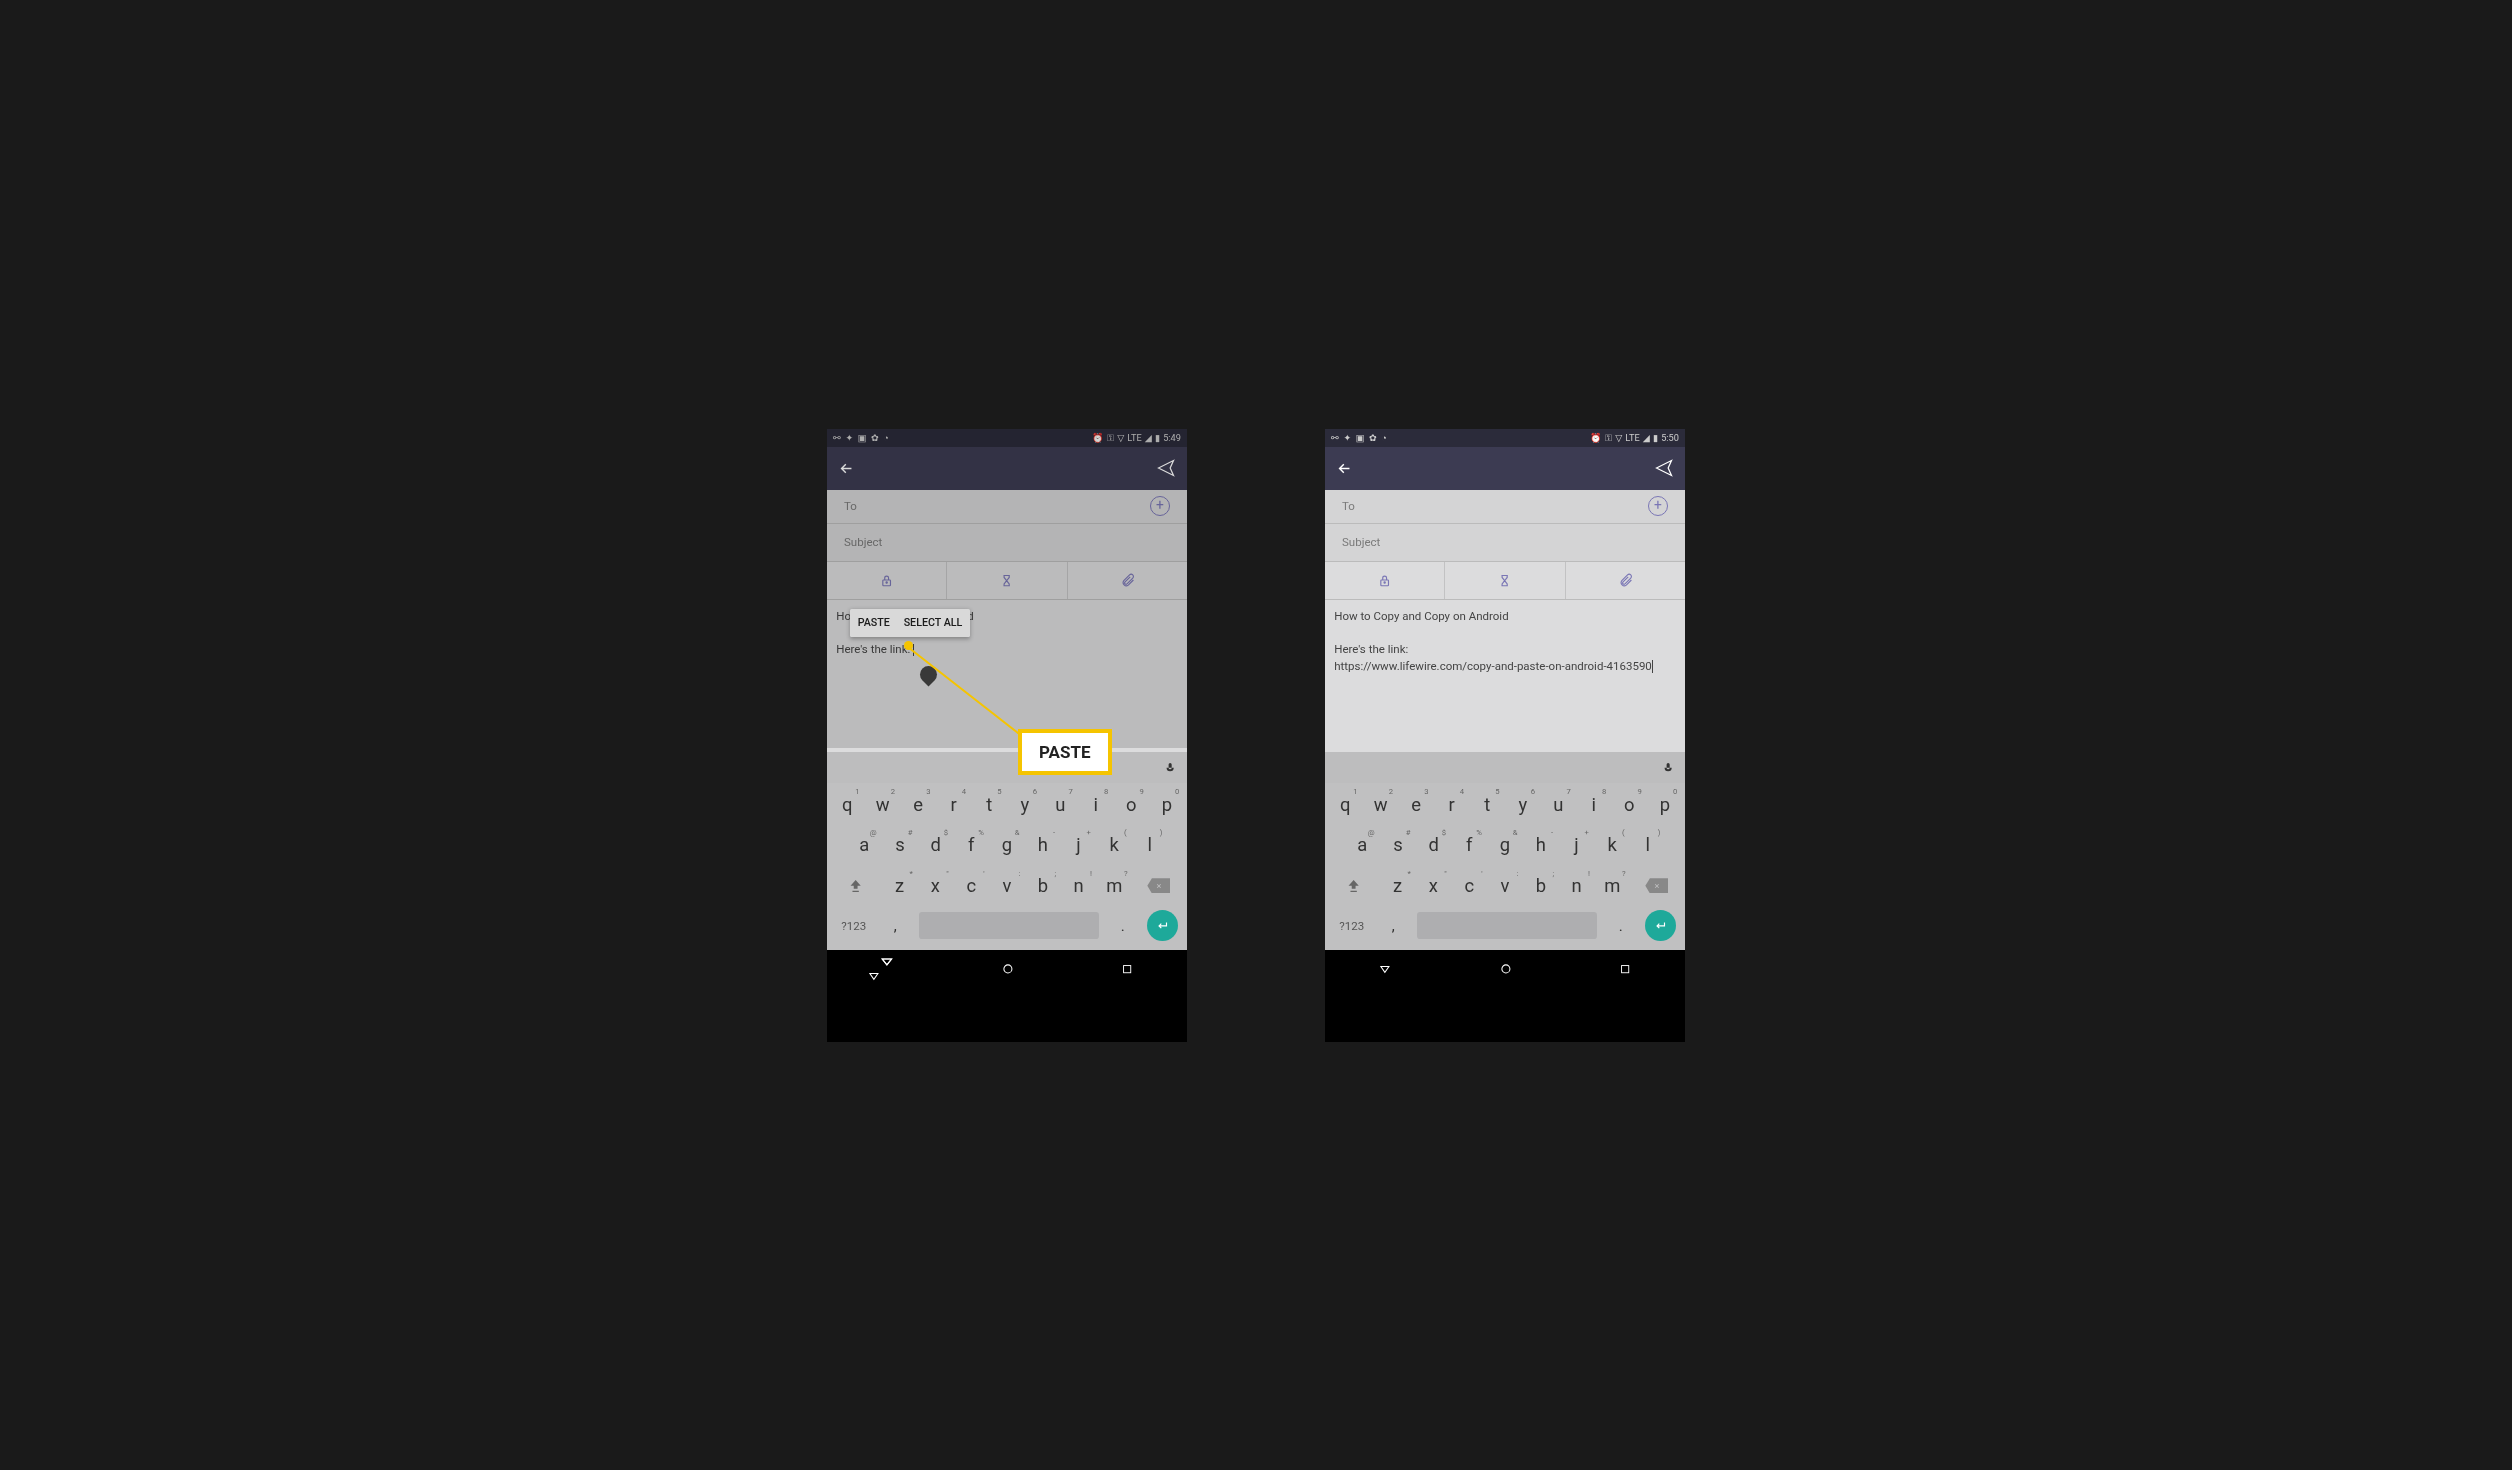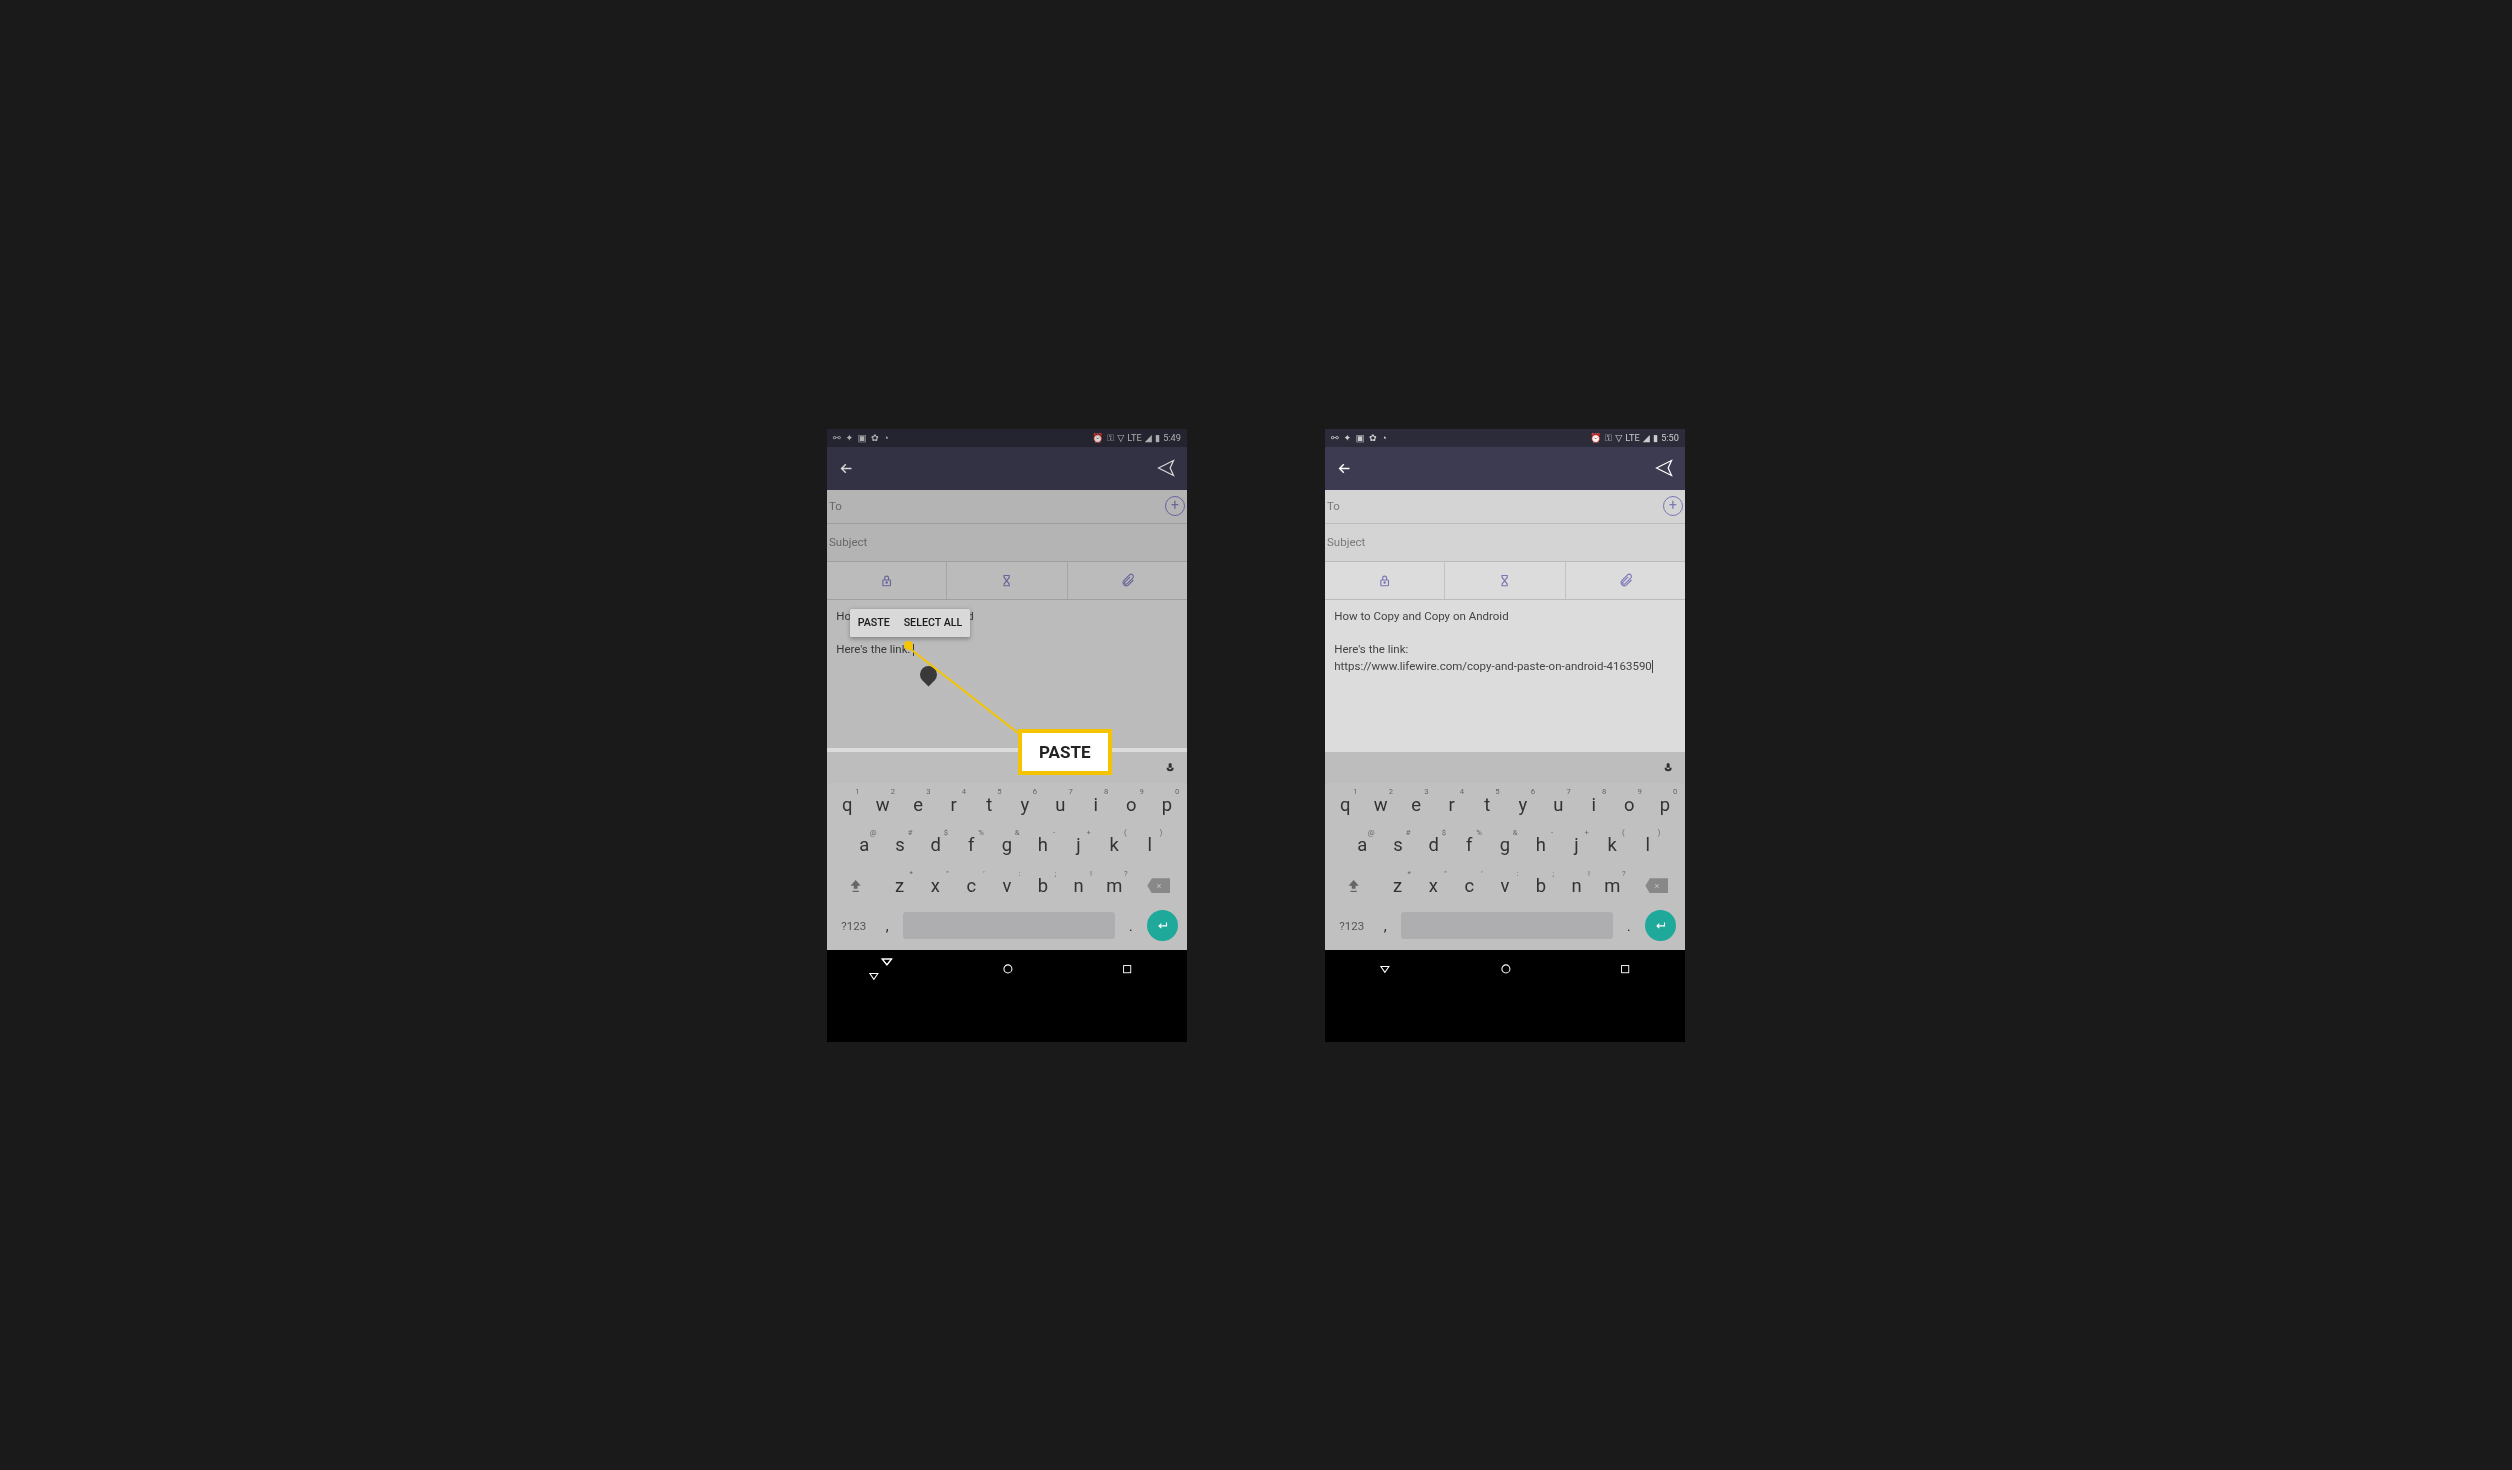--- a/index.html
+++ b/index.html
@@ -42,21 +42,21 @@
     color: #fff;
   }
   .app-bar .spacer { flex: 1; }
   
   .input-row {
     height: 34px;
     background: #d4d4d5;
     border-bottom: 0.8px solid #bbb;
     display: flex;
     align-items: center;
-    padding: 0 2px;
+    padding: 0 17px;
     color: #7a7a7a;
     font-size: 11.5px;
   }
   .input-row .add-btn {
     margin-left: auto;
     width: 20px; height: 20px;
     border: 1.5px solid #7a76b5;
     border-radius: 50%;
     color: #7a76b5;
     display: flex; align-items: center; justify-content: center;
@@ -175,21 +175,21 @@
   .key .sup {
     position: absolute;
     top: 0; right: 4.6px;
     font-size: 7.7px;
     color: #666;
   }
   .key-shift, .key-bksp {
     flex: 1.4;
     display: flex; align-items: center; justify-content: center;
   }
-  .space-row { display: flex; align-items: center; gap: 6px; padding: 0 6.1px 3.1px; }
+  .space-row { display: flex; align-items: center; gap: 14px; padding: 0 6.1px 3.1px; }
   .key-sym { color: #555; font-size: 11.5px; width: 35px; text-align: center; }
   .key-comma, .key-period { width: 20px; text-align: center; color: #333; font-size: 15.3px; }
   .spacebar {
     flex: 1; height: 27.6px;
     background: #aeaeb0;
     border-radius: 3.1px;
   }
   .key-enter {
     width: 31px; height: 31px;
     background: #1ea99a;

